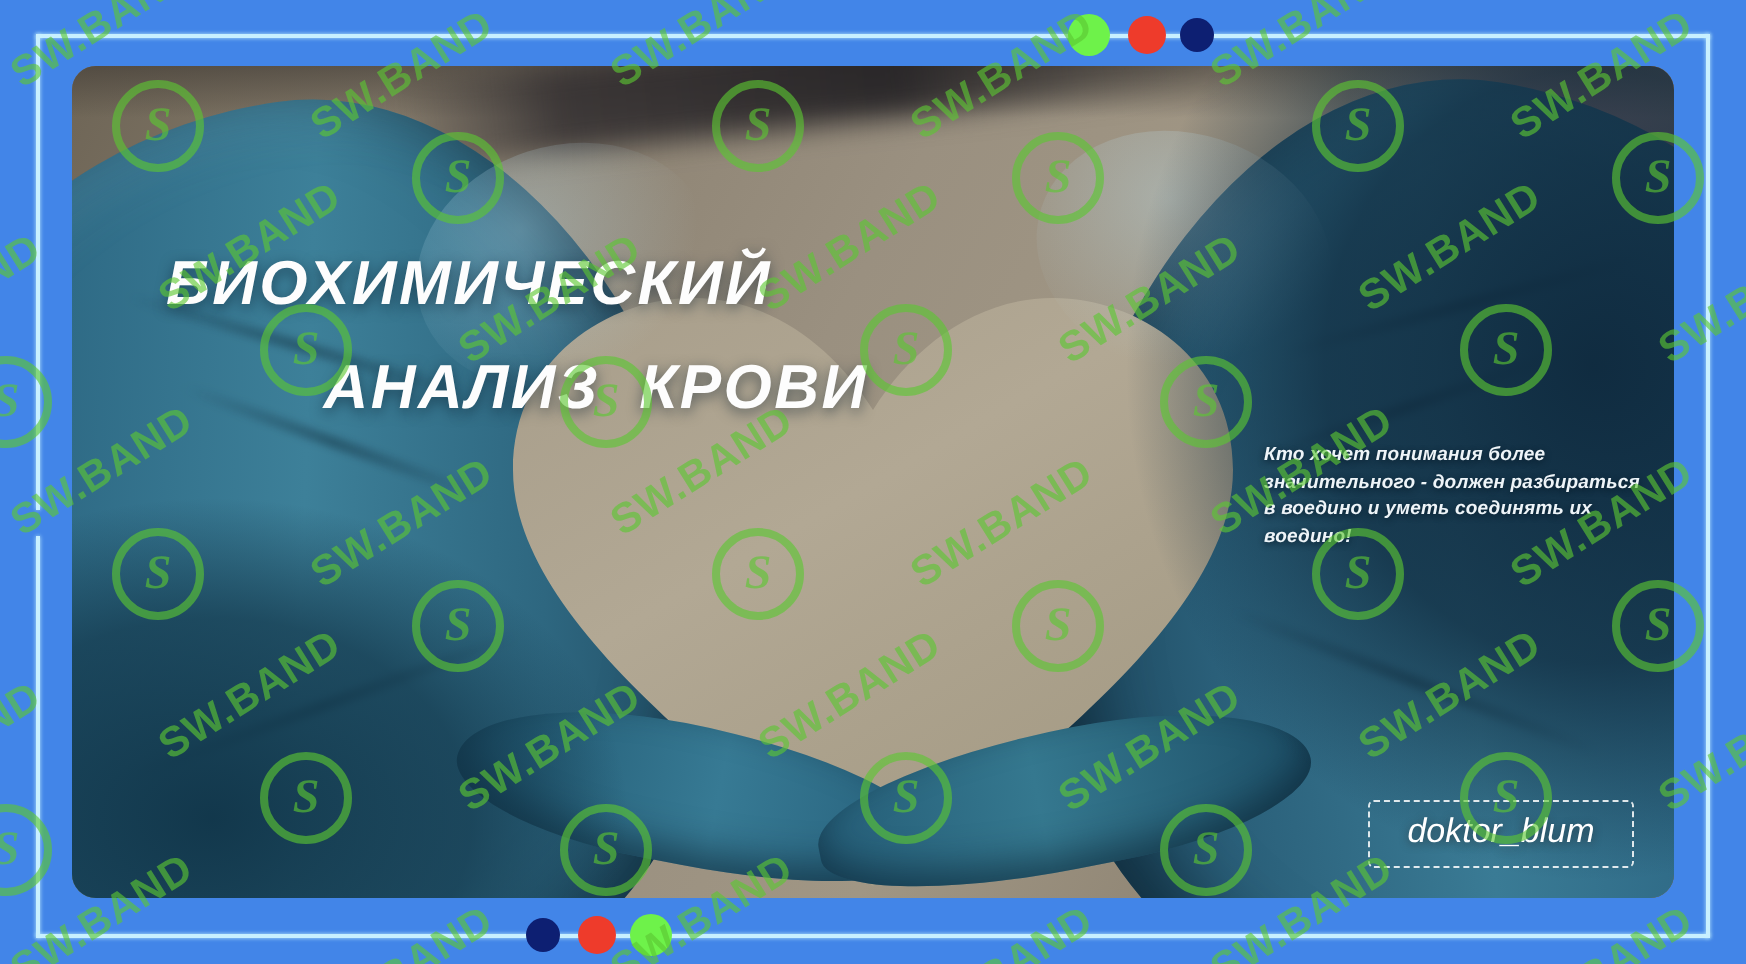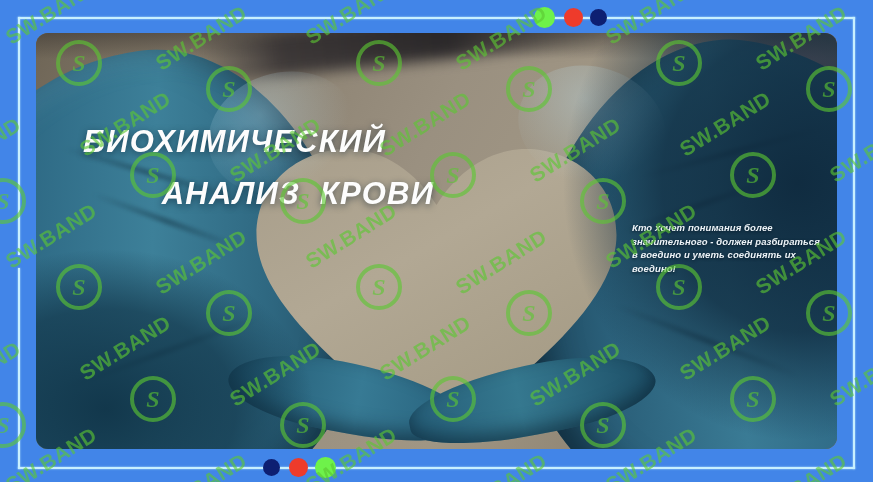--- a/index.html
+++ b/index.html
@@ -214,20 +214,23 @@
     <div class="leftdark"></div>
   </div>
 
   <div id="title">
     <div class="l1">БИОХИМИЧЕСКИЙ</div>
     <div class="l2">АНАЛИЗ  КРОВИ</div>
   </div>
 
   <div id="quote">Кто хочет понимания более значительного - должен разбираться в воедино и уметь соединять их воедино!</div>
 
+  <div id="handle">
+    <span>doktor_blum</span>
+  </div>
 
   <div id="wm">
       <div class="wm" style="left: 0px; top: 0px;">SW.BAND</div>
       <div class="wmS" style="left: 56px; top: 40px;">S</div>
       <div class="wm" style="left: 150px; top: 26px;">SW.BAND</div>
       <div class="wmS" style="left: 206px; top: 66px;">S</div>
       <div class="wm" style="left: 300px; top: 0px;">SW.BAND</div>
       <div class="wmS" style="left: 356px; top: 40px;">S</div>
       <div class="wm" style="left: 450px; top: 26px;">SW.BAND</div>
       <div class="wmS" style="left: 506px; top: 66px;">S</div>

